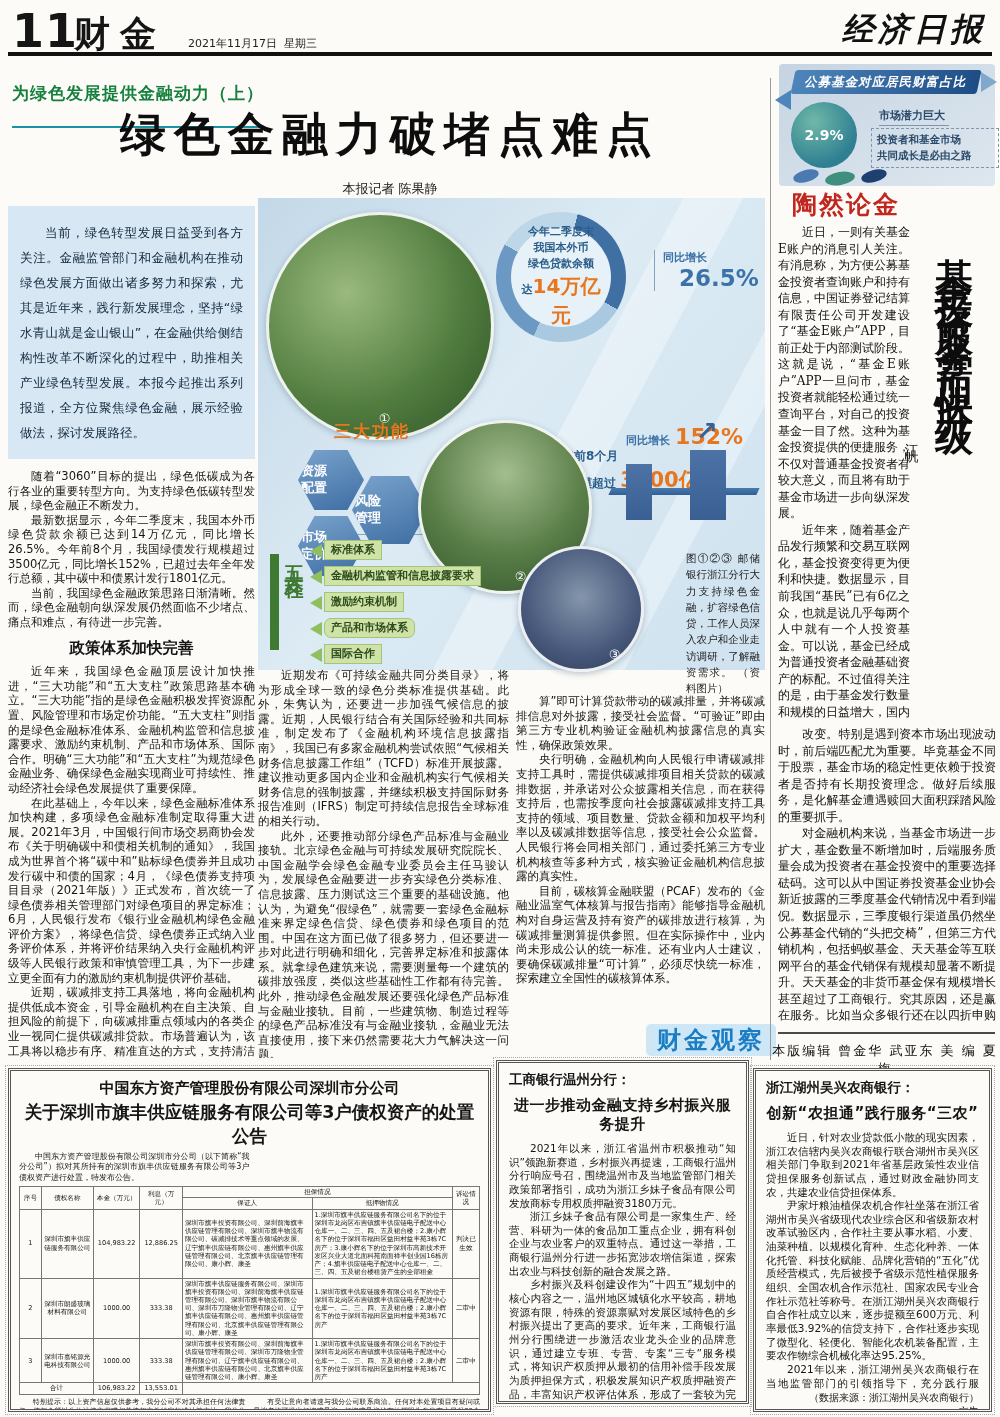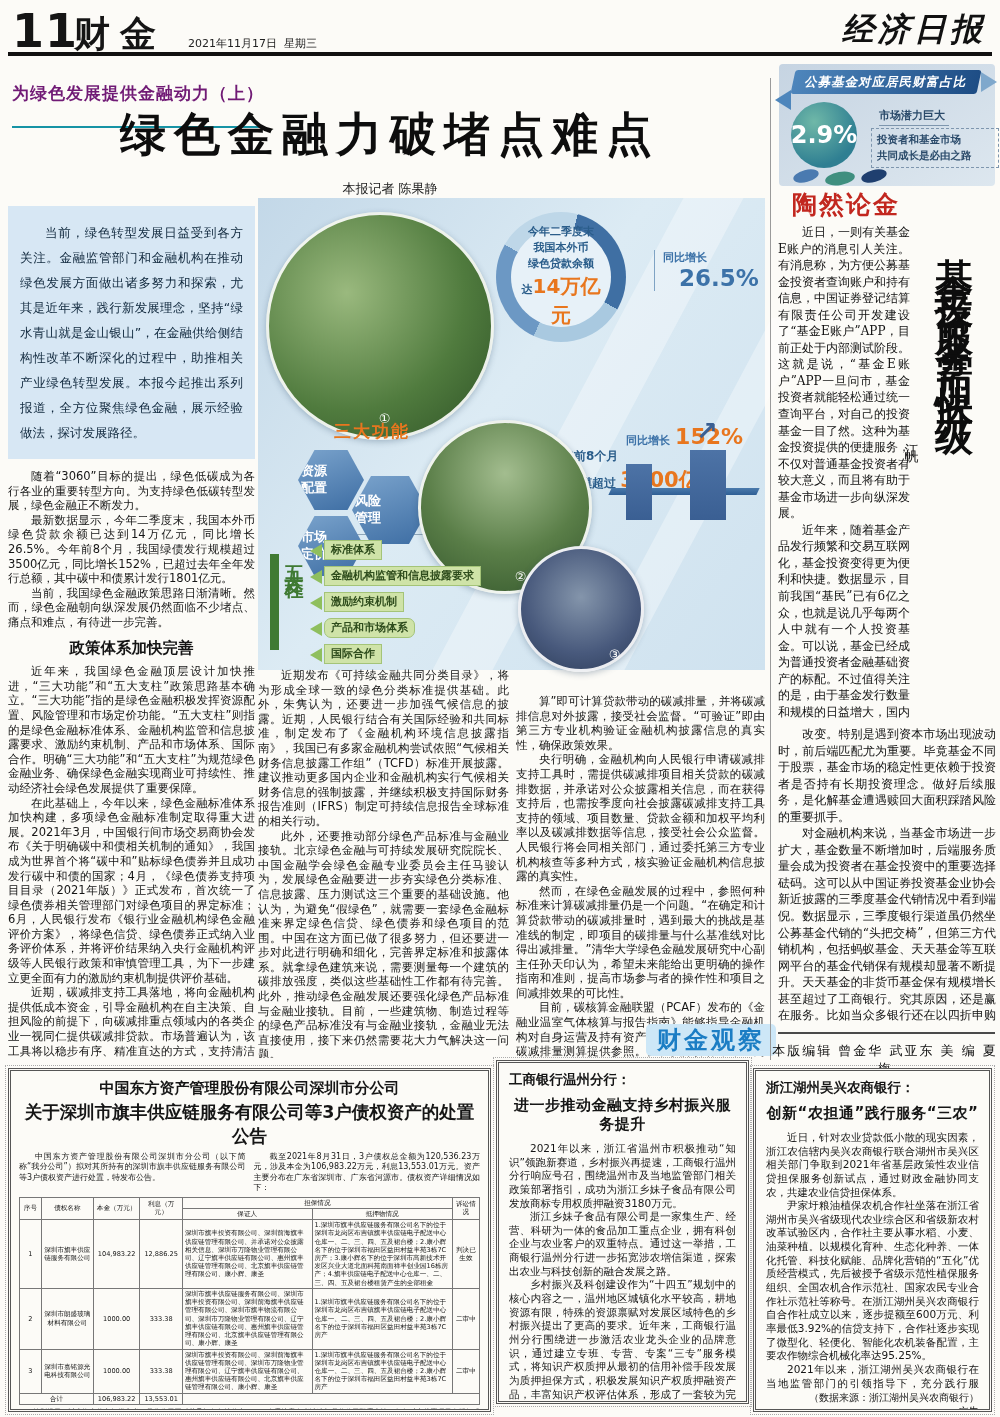--- a/index.html
+++ b/index.html
@@ -7,21 +7,21 @@
         font-family:"DejaVu Sans",sans-serif;color:#151515;overflow:hidden;}
   .abs{position:absolute;}
   .kai{font-family:"DejaVu Serif",serif;}
   
   .pagenum{font-size:46px;font-weight:900;letter-spacing:1px;}
   .section{font-size:36px;font-weight:900;letter-spacing:10px;}
   .hdate{font-size:11px;color:#222;}
   .masthead{font-size:32px;font-weight:bold;font-style:italic;letter-spacing:4px;color:#111;}
   .toprule{background:#111;}
   
-  .kicker{font-size:17px;font-weight:bold;color:#701a75;border-bottom:2px solid #1693a5;padding-bottom:21px;letter-spacing:1px;}
+  .kicker{font-size:17px;font-weight:bold;color:#15803d;border-bottom:2px solid #1693a5;padding-bottom:21px;letter-spacing:1px;}
   .headline{font-size:46px;font-weight:900;letter-spacing:8px;text-align:center;color:#0d0d0d;}
   .byline{font-size:13px;text-align:center;color:#222;}
   .coltext{font-size:11.5px;line-height:1.27;text-align:justify;overflow:hidden;}
   .coltext p{margin:0;text-indent:2em;}
   .subhead{font-size:15.5px;font-weight:bold;text-align:center;margin:9px 0 6px;}
   .introbox{background:#d7e7f4;color:#10283d;font-size:12.5px;line-height:2.0;text-align:justify;
             padding:14px 12px;margin-bottom:10px;}
   .introbox p{margin:0;text-indent:2em;}
   
   .ig{background:linear-gradient(128deg,#c3d8e8 0%,#dcebf4 45%,#cfe2ef 100%);overflow:visible;}
@@ -195,44 +195,44 @@
     <div class="pbox" style="left:66px;top:394px;">激励约束机制</div>
     <div class="ptri" style="left:52px;top:424px;"></div>
     <div class="pbox" style="left:66px;top:420px;border-radius:7px;">产品和市场体系</div>
     <div class="ptri" style="left:52px;top:450px;"></div>
     <div class="pbox" style="left:66px;top:446px;">国际合作</div>
 
     <div class="photo ph3" style="left:260px;top:348px;width:120px;height:120px;">
       <span class="badge" style="left:86px;top:98px;">③</span>
     </div>
 
+    <div class="abs caption kai" style="left:428px;top:352px;width:74px;height:118px;">图①②③ 邮储银行浙江分行大力支持绿色金融，扩容绿色信贷，工作人员深入农户和企业走访调研，了解融资需求。 （资料图片）</div>
   </div>
 
   <div class="abs coltext" style="left:258px;top:668px;width:251px;height:390px;">
     <p>近期发布《可持续金融共同分类目录》，将为形成全球一致的绿色分类标准提供基础。此外，朱隽认为，还要进一步加强气候信息的披露。近期，人民银行结合有关国际经验和共同标准，制定发布了《金融机构环境信息披露指南》，我国已有多家金融机构尝试依照“气候相关财务信息披露工作组”（TCFD）标准开展披露。建议推动更多国内企业和金融机构实行气候相关财务信息的强制披露，并继续积极支持国际财务报告准则（IFRS）制定可持续信息报告全球标准的相关行动。</p>
     <p>此外，还要推动部分绿色产品标准与金融业接轨。北京绿色金融与可持续发展研究院院长、中国金融学会绿色金融专业委员会主任马骏认为，发展绿色金融要进一步夯实绿色分类标准、信息披露、压力测试这三个重要的基础设施。他认为，为避免“假绿色”，就需要一套绿色金融标准来界定绿色信贷、绿色债券和绿色项目的范围。中国在这方面已做了很多努力，但还要进一步对此进行明确和细化，完善界定标准和披露体系。就拿绿色建筑来说，需要测量每一个建筑的碳排放强度，类似这些基础性工作都有待完善。此外，推动绿色金融发展还要强化绿色产品标准与金融业接轨。目前，一些建筑物、制造过程等的绿色产品标准没有与金融业接轨，金融业无法直接使用，接下来仍然需要花大力气解决这一问题。</p>
 
   </div>
 
   <div class="abs coltext" style="left:516px;top:694px;width:249px;height:364px;">
     <p>算”即可计算贷款带动的碳减排量，并将碳减排信息对外披露，接受社会监督。“可验证”即由第三方专业机构验证金融机构披露信息的真实性，确保政策效果。</p>
     <p>央行明确，金融机构向人民银行申请碳减排支持工具时，需提供碳减排项目相关贷款的碳减排数据，并承诺对公众披露相关信息，而在获得支持后，也需按季度向社会披露碳减排支持工具支持的领域、项目数量、贷款金额和加权平均利率以及碳减排数据等信息，接受社会公众监督。人民银行将会同相关部门，通过委托第三方专业机构核查等多种方式，核实验证金融机构信息披露的真实性。</p>
-    <p>然而，在绿色金融发展的过程中，参照何种标准来计算碳减排量仍是一个问题。“在确定和计算贷款带动的碳减排量时，遇到最大的挑战是基准线的制定，即项目的碳排量与什么基准线对比得出减排量。”清华大学绿色金融发展研究中心副主任孙天印认为，希望未来能给出更明确的操作指南和准则，提高市场参与者的操作性和项目之间减排效果的可比性。</p>
     <p>目前，碳核算金融联盟（PCAF）发布的《金融业温室气体核算与报告指南》能够指导金融机构对自身运营及持有资产的碳排放进行核算，为碳减排量测算提供参照。但在实际操作中，业内尚未形成公认的统一标准。还有业内人士建议，要确保碳减排量“可计算”，必须尽快统一标准，探索建立全国性的碳核算体系。</p>
 
   </div>
   <div class="abs observer" style="left:646px;top:1024px;width:130px;height:32px;">财金观察</div>
 
   <div class="abs vrule" style="left:770px;top:78px;width:1px;height:982px;"></div>
 
   <div class="abs fund" style="left:779px;top:64px;width:216px;height:122px;">
     <div class="fund-arrow" style="left:-4px;top:26px;border-right:16px solid #4e86bc;"></div>
     <div class="fund-arrow" style="right:-2px;top:8px;border-left:16px solid #7fa8cc;"></div>
     <div class="fund-banner" style="left:14px;top:6px;width:186px;height:24px;">公募基金对应居民财富占比</div>
-    <div class="fund-circle" style="left:12px;top:38px;width:66px;height:66px;font-size:24px;">2.9%</div>
+    <div class="fund-circle" style="left:12px;top:38px;width:66px;height:66px;font-size:14px;">2.9%</div>
     <div class="abs fund-note1" style="left:100px;top:44px;border-bottom:1px solid #7e96ae;padding:0 4px 2px 0;">市场潜力巨大</div>
     <div class="fund-box" style="left:92px;top:64px;width:116px;">
       <div>投资者和基金市场</div>
       <div>共同成长是必由之路</div>
     </div>
     <div class="fund-dot" style="left:14px;top:106px;width:26px;height:12px;background:#4a7ab0;transform:rotate(-15deg);"></div>
     <div class="fund-dot" style="left:46px;top:108px;width:30px;height:13px;background:#3f8f7f;transform:rotate(-10deg);"></div>
     <div class="fund-dot" style="left:82px;top:106px;width:26px;height:12px;background:#1f3f6f;transform:rotate(-15deg);"></div>
   </div>
 
@@ -255,23 +255,20 @@
 
   <div class="abs credit-rule" style="left:778px;top:1032px;width:217px;"></div>
   <div class="abs credits kai" style="left:770px;top:1042px;width:230px;">本版编辑 曾金华 武亚东 美 编 夏 梅</div>
 
   <div class="abs adbox" style="left:8px;top:1068px;width:483px;height:344px;padding:4px 8px;">
     <div class="ad1-t1">中国东方资产管理股份有限公司深圳市分公司</div>
     <div class="ad1-t2">关于深圳市旗丰供应链服务有限公司等3户债权资产的处置公告</div>
     <div style="display:flex;gap:8px;">
       <div class="ad-small" style="width:50%;">
           <p>中国东方资产管理股份有限公司深圳市分公司（以下简称“我分公司”）拟对其所持有的深圳市旗丰供应链服务有限公司等3户债权资产进行处置，特发布公告。</p>
-        </div>
-      <div class="ad-small" style="width:50%;">
-          <p>截至2021年8月31日，3户债权总金额为120,536.23万元，涉及本金为106,983.22万元，利息13,553.01万元。资产主要分布在广东省深圳市、广东省河源市。债权资产详细情况如下：</p>
         </div>
     </div>
     <table class="adtable">
       <tbody>
           <tr>
         <th rowspan="2" style="width:18px;">序号</th>
         <th rowspan="2" style="width:52px;">债权名称</th>
         <th rowspan="2" style="width:42px;">本金（万元）</th>
         <th rowspan="2" style="width:38px;">利息（万元）</th>
         <th colspan="2">担保情况</th>
@@ -279,21 +276,21 @@
       </tr>
       <tr>
         <th style="width:138px;">保证人</th>
         <th style="width:150px;">抵押物情况</th>
       </tr>
       <tr>
         <td>1</td>
         <td>深圳市旗丰供应链服务有限公司</td>
         <td>104,983.22</td>
         <td>12,886.25</td>
-        <td class="lt">深圳市旗丰投资有限公司、深圳前海旗丰供应链管理有限公司、并承诺对公众披露相关信息、深圳市万隆物业管理有限公司、辽宁旗丰供应链有限公司、惠州旗丰供应链管理有限公司、北京旗丰供应链管理有限公司、康小辉、康圣</td>
+        <td class="lt">深圳市旗丰投资有限公司、深圳前海旗丰供应链管理有限公司、深圳市旗丰物流有限公司、碳减排技术等重点领域的发展、辽宁旗丰供应链有限公司、惠州旗丰供应链管理有限公司、北京旗丰供应链管理有限公司、康小辉、康圣</td>
         <td class="lt">1.深圳市旗丰供应链服务有限公司名下的位于深圳市龙岗区布吉镇旗丰供应链电子配送中心仓库一、二、三、四、五及裙台楼；2.康小辉名下的位于深圳市福田区益田村益丰苑3栋7C房产；3.康小辉名下的位于深圳市高新技术开发区兴业大道北面科苑南面祥丰创业园16栋房产；4.旗丰供应链电子配送中心仓库一、二、三、四、五及裙台楼租赁产生的全部租金</td>
         <td>判决已生效</td>
       </tr>
       <tr>
         <td>2</td>
         <td>深圳市朗盛玻璃材料有限公司</td>
         <td>1000.00</td>
         <td>333.38</td>
         <td class="lt">深圳市旗丰供应链服务有限公司、深圳市旗丰投资有限公司、深圳前海旗丰供应链管理有限公司、深圳市旗丰物流有限公司、深圳市万隆物业管理有限公司、辽宁旗丰供应链有限公司、惠州旗丰供应链管理有限公司、北京旗丰供应链管理有限公司、康小辉、康圣</td>
         <td class="lt">1.深圳市旗丰供应链服务有限公司名下的位于深圳市龙岗区布吉镇旗丰供应链电子配送中心仓库一、二、三、四、五及裙台楼；2.康小辉名下的位于深圳市福田区益田村益丰苑3栋7C房产</td>

